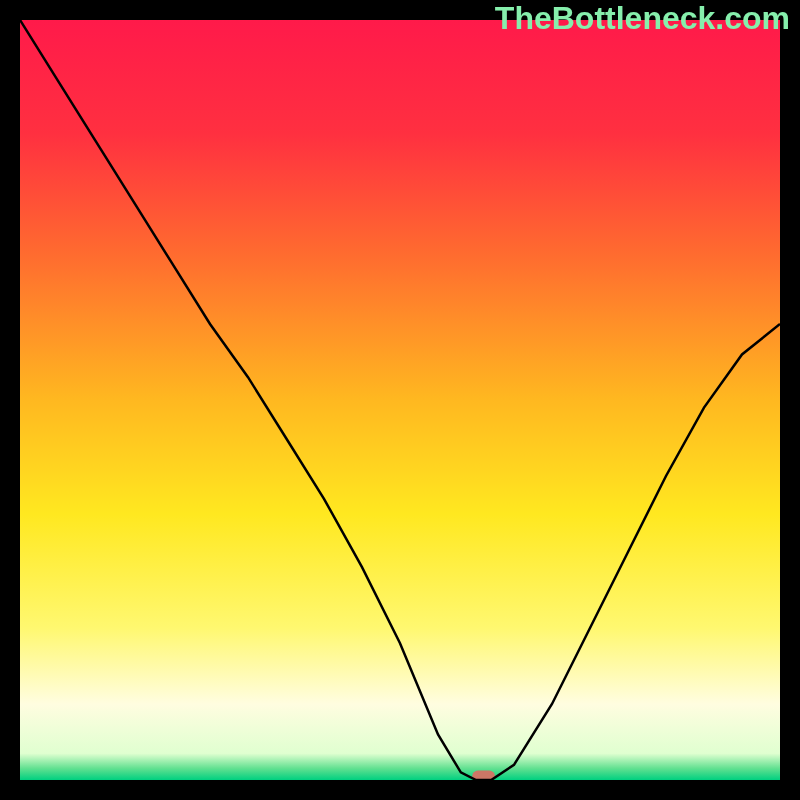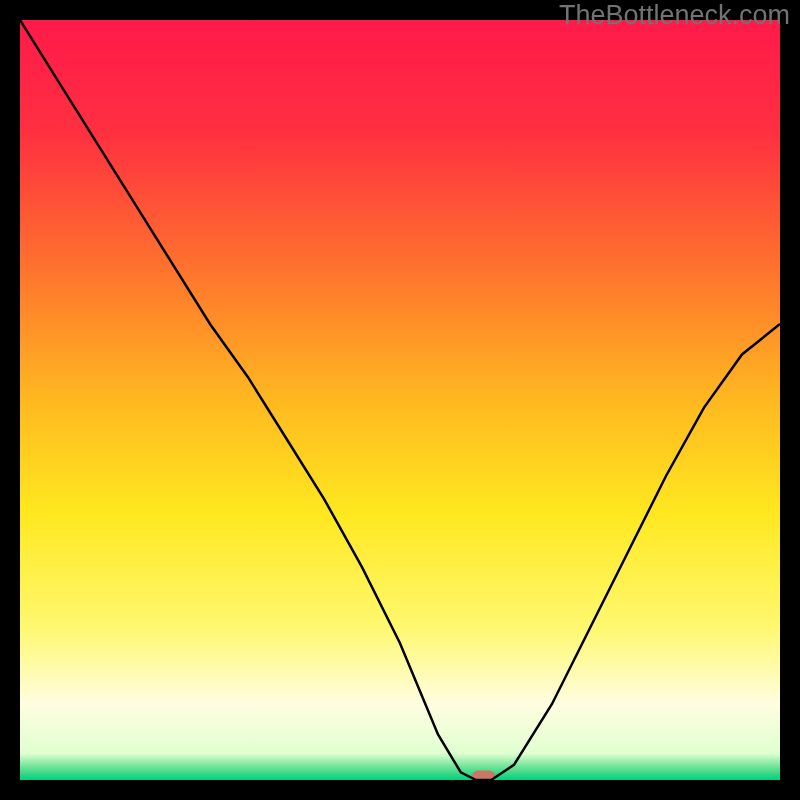--- a/index.html
+++ b/index.html
@@ -21,23 +21,23 @@
     top: 20px;
     width: 760px;
     height: 760px;
     overflow: hidden;
   }
   .watermark {
     position: absolute;
     top: 0px;
     right: 10px;
     font-family: Arial, sans-serif;
-    font-size: 27px;
-    font-weight: normal;
-    color: #737373;
+    font-size: 32px;
+    font-weight: bold;
+    color: #86efac;
     z-index: 10;
   }
   svg {
     display: block;
   }
 </style>
 </head>
 <body>
 
 <div class="chart-container">

